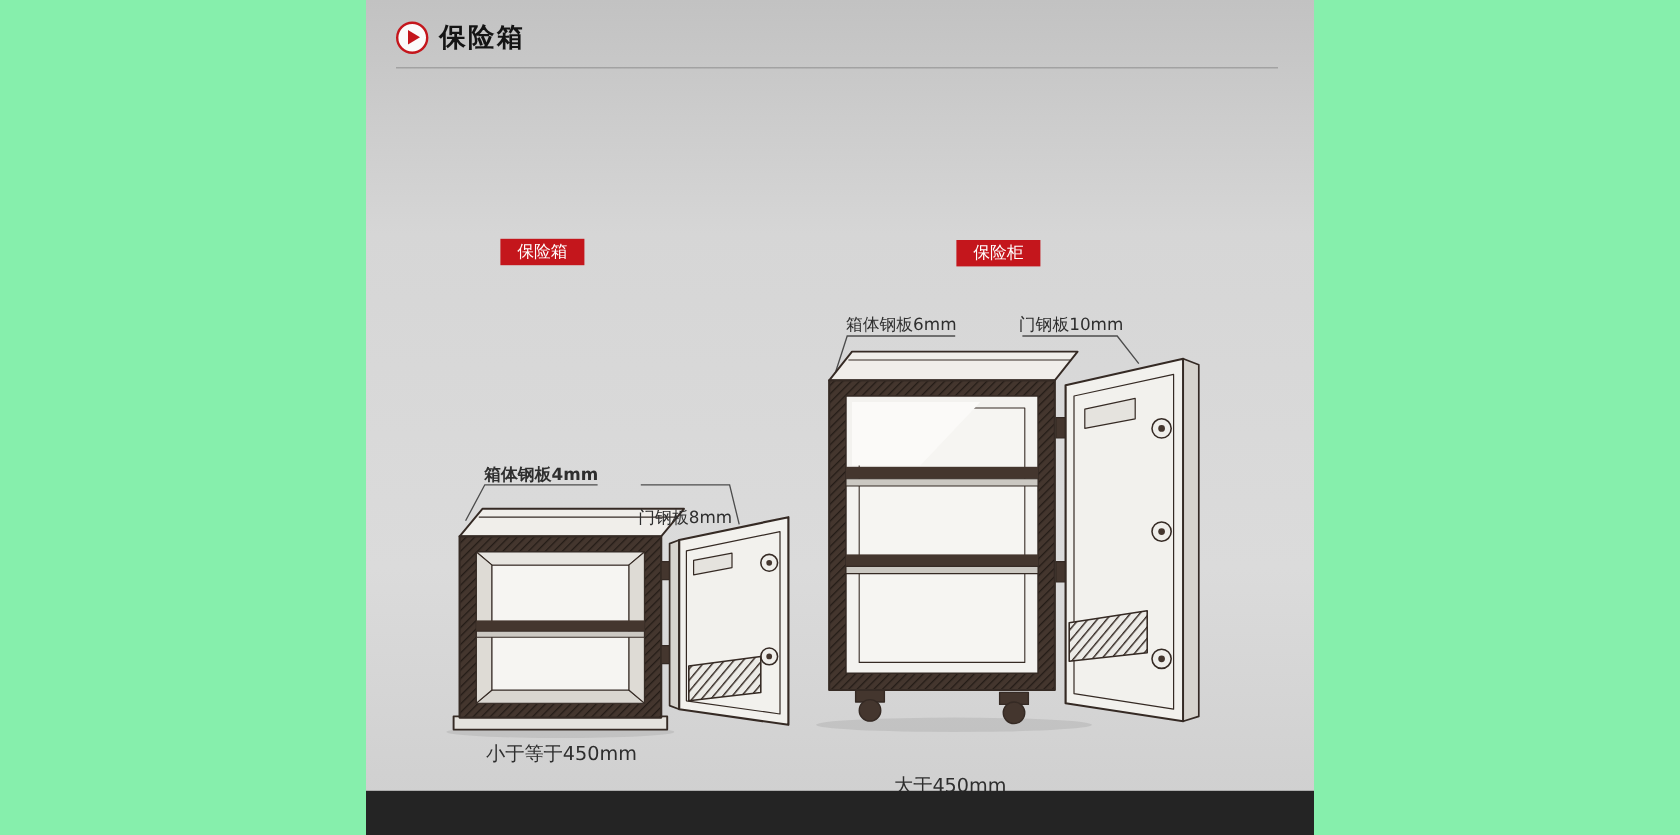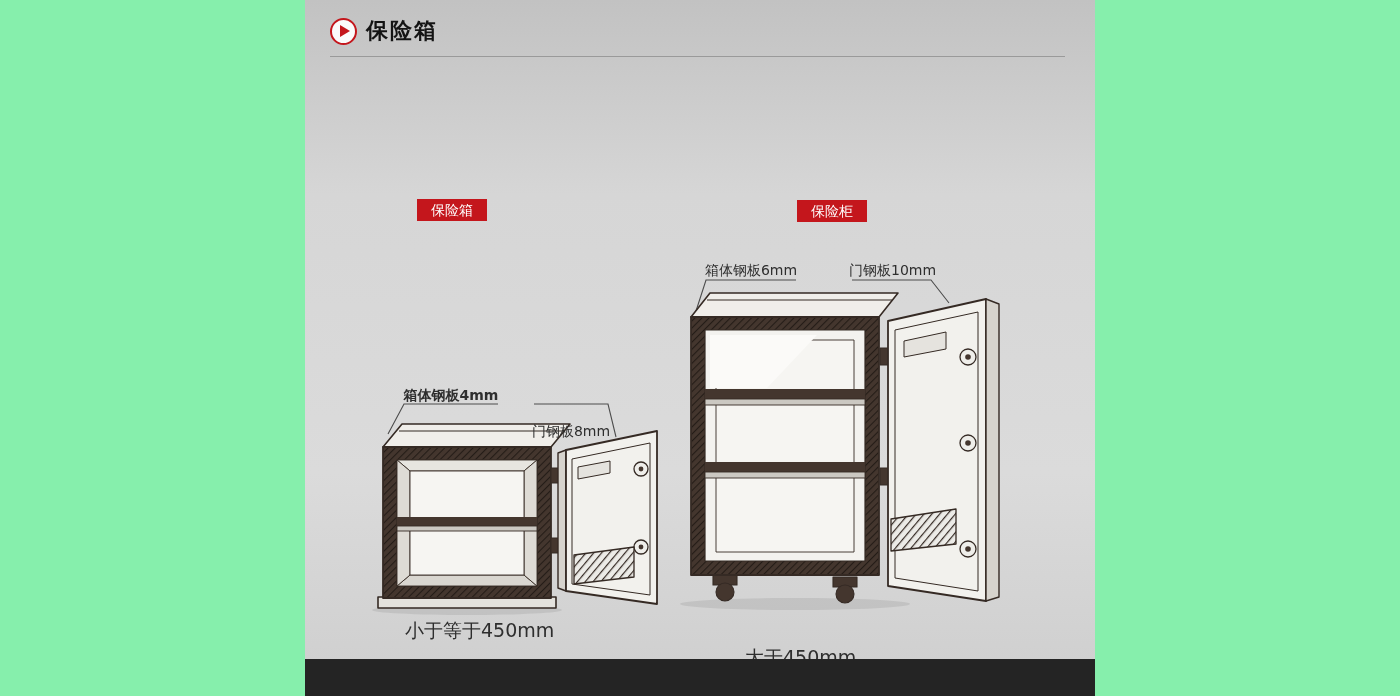--- a/index.html
+++ b/index.html
@@ -20,21 +20,21 @@
   .badge { position:absolute; background:#c4161c; color:#ffffff; font-size:14px; line-height:22px;
            height:22px; padding:0 14px; text-align:center; }
   .badge-left  { left:112px; top:199px; }
   .badge-right { left:492px; top:200px; }
   .figure-svg { position:absolute; left:0; top:0; pointer-events:none; }
   .fig-label { position:absolute; font-size:14px; color:#2e2e2e; text-align:center; white-space:nowrap; }
   .l1 { left:96px;  top:387px; width:100px;font-weight:bold; }
   .l2 { left:226px; top:387px; width:80px;margin-top:36px;  }
   .r1 { left:398px; top:262px; width:96px;  }
   .r2 { left:544px; top:262px; width:85px;text-align:right;  }
-  .caption { position:absolute; font-size:19px; color:#2e2e2e; text-align:left; white-space:nowrap; }
+  .caption { position:absolute; font-size:16px; color:#2e2e2e; text-align:left; white-space:nowrap; }
   .cap-left  { left:100px; top:618px; width:130px; }
   .cap-right { left:440px; top:645px; width:105px; }
   .bottom-band { position:absolute; left:0; bottom:0; width:790px; height:37px; background:#242424; }
 </style>
 </head>
 <body>
 
 <div class="stage">
   <div class="panel">
 

